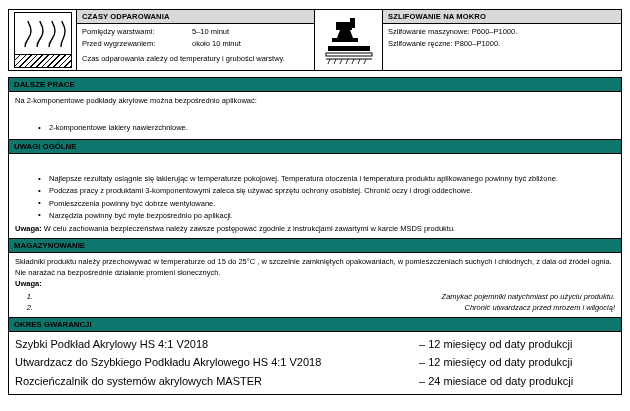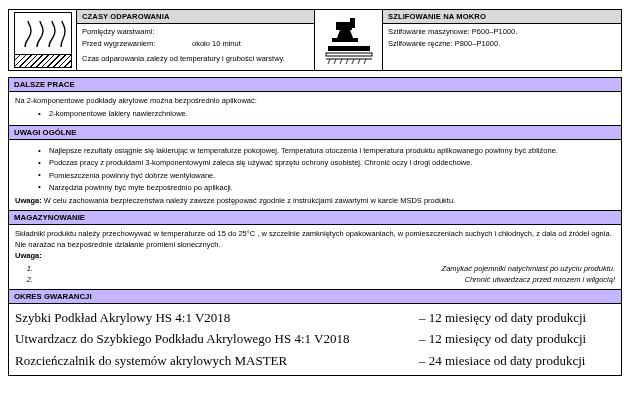--- a/index.html
+++ b/index.html
@@ -87,32 +87,32 @@
 
   
   .block {
     width: 614px;
     border: 1.5px solid #000;
     box-sizing: border-box;
     margin-top: 6px;
   }
   .block.tight { margin-top: -1.5px; }
   .blockhead {
-    background: #c4b5fd;
+    background: #0f766e;
     border-bottom: 1.5px solid #000;
     font-weight: bold;
     font-size: 7.8px;
     padding: 2px 4px 2px 5px;
   }
   .blockbody {
     padding: 3px 6px 4px 6px;
     line-height: 1.5;
   }
   ul.bullets {
-    margin: 2px 0 2px 0;
+    margin: 16px 0 2px 0;
     padding-left: 34px;
     list-style: none;
   }
   ul.bullets li {
     position: relative;
     margin-bottom: 1px;
     padding-left: 0;
     line-height: 1.5;
   }
   ul.bullets li:before {
@@ -129,22 +129,21 @@
     padding-left: 20px;
     font-style: italic;
     text-align: right;
   }
   ol.numlist li { line-height: 1.5; }
 
   
   table.warranty {
     width: 100%;
     border-collapse: collapse;
-    font-size: 13px;
-    font-family: Liberation Serif, serif;
+    font-size: 11px;
   }
   table.warranty td {
     padding: 1px 2px 1px 6px;
     vertical-align: top;
     line-height: 1.5;
   }
   table.warranty td.right {
     padding-left: 4px;
     width: 200px;
     margin-left: 32px;
@@ -190,20 +189,21 @@
             <path d="M46 28 C46 20, 50 20, 50 12 C50 6, 47 5, 47 2" stroke="#000" stroke-width="1.4" fill="none"></path>
           </svg>
           <div class="hatch"></div>
         </div>
       </div>
       <div class="panelbody">
         <div class="panelhead">CZASY ODPAROWANIA</div>
         <div class="panelcontent">
           <div class="kv">
             <span class="k">Pomiędzy warstwami:</span>
+            <span class="v">5–10 minut</span>
           </div>
           <div class="kv">
             <span class="k">Przed wygrzewaniem:</span>
             <span class="v">około 10 minut</span>
           </div>
           <div class="justified">Czas odparowania zależy od temperatury i grubości warstwy.</div>
         </div>
       </div>
     </div>
 

